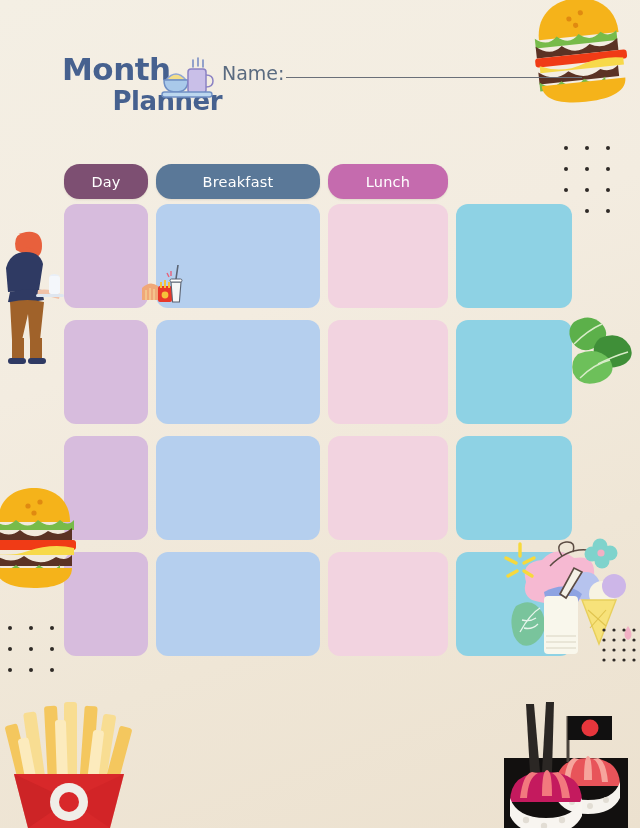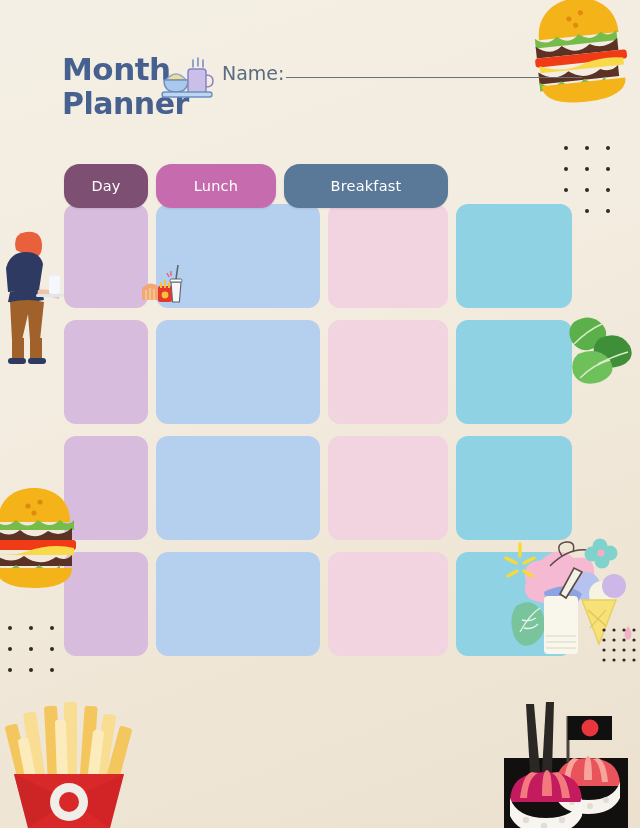--- a/index.html
+++ b/index.html
@@ -23,21 +23,21 @@
     z-index: 6;
   }
   .title-line {
     font-family: "DejaVu Sans", sans-serif;
     font-weight: 700;
     font-size: 31px;
     letter-spacing: -0.5px;
     color: #46618f;
     line-height: 1.12;
   }
-  .title-line.l2 { font-size: 30px; }
+  .title-line.l2 { font-size: 26px; text-align: right; }
 
   .logo-icon {
     position: absolute;
     left: 160px; top: 54px;
     width: 56px; height: 50px;
     z-index: 7;
   }
 
   .fields {
     position: absolute;
@@ -68,21 +68,21 @@
   
   .tabs {
     position: absolute;
     left: 64px; top: 164px;
     width: 508px;
     display: flex;
     gap: 8px;
     z-index: 6;
   }
   .tab {
-    height: 44px;
+    height: 35px;
     border-radius: 15.5px;
     display: flex;
     align-items: center;
     justify-content: center;
     color: #ffffff;
     font-family: "DejaVu Sans", sans-serif;
     font-size: 14.5px;
     letter-spacing: 0.2px;
     box-shadow: 0 1px 2px rgba(90,70,50,0.12);
   }
@@ -193,22 +193,22 @@
 
   <div class="fields">
     <div class="field-row r1">
       <span class="field-label">Name:</span>
       <span class="field-rule"></span>
     </div>
   </div>
 
   <div class="tabs">
     <div class="tab c0" style="background: rgb(125, 79, 114);">Day</div>
+    <div class="tab c1" style="background: rgb(90, 120, 152);">Breakfast</div>
     <div class="tab c2" style="background: rgb(197, 107, 174);">Lunch</div>
-    <div class="tab c1" style="background: rgb(90, 120, 152);">Breakfast</div>
   </div>
 
   <div class="grid">
       <div class="cell" style="background: rgb(215, 188, 221);"></div>
       <div class="cell" style="background: rgb(181, 207, 238);"></div>
       <div class="cell" style="background: rgb(242, 211, 224);"></div>
       <div class="cell" style="background: rgb(142, 210, 228);"></div>
       <div class="cell" style="background: rgb(215, 188, 221);"></div>
       <div class="cell" style="background: rgb(181, 207, 238);"></div>
       <div class="cell" style="background: rgb(242, 211, 224);"></div>

